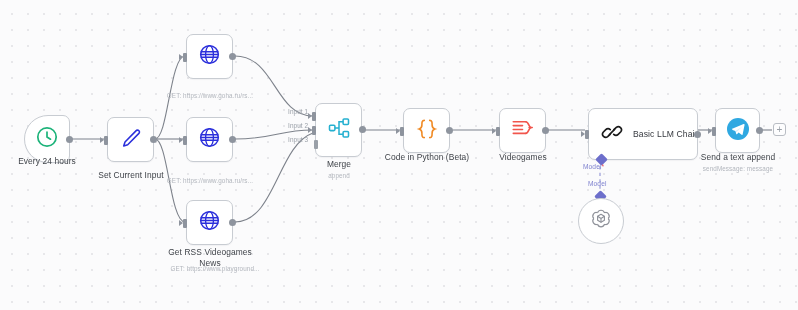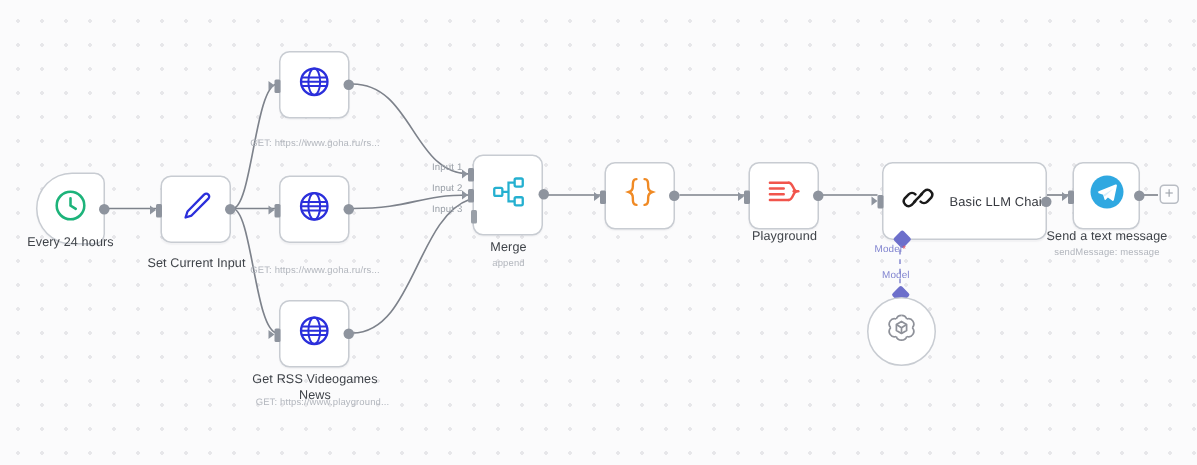--- a/index.html
+++ b/index.html
@@ -276,33 +276,34 @@
   <div class="node" style="left:403px; top:108px; width:47px; height:45px;">
     <span class="icon">
       <svg width="24" height="24" viewBox="0 0 24 24" fill="none">
         <path d="M9.3 3.4C6.7 3.4 6.9 6.2 6.9 8.1c0 2.1-.9 3.3-2.7 3.9 1.8.6 2.7 1.8 2.7 3.9 0 1.9-.2 4.7 2.4 4.7" stroke="#f08a24" stroke-width="1.6" stroke-linecap="round"></path>
         <path d="M14.7 3.4c2.6 0 2.4 2.8 2.4 4.7 0 2.1.9 3.3 2.7 3.9-1.8.6-2.7 1.8-2.7 3.9 0 1.9.2 4.7-2.4 4.7" stroke="#f08a24" stroke-width="1.6" stroke-linecap="round"></path>
       </svg>
     </span>
     <span class="port-in arrow" style="left:-4px; top:18px;"></span>
     <span class="port-out" style="right:-4px; top:18px;"></span>
   </div>
+  <div class="caption" style="left:380px; top:152px; width:94px;">Code in Python (Beta)</div>
 
   <div class="node" style="left:499px; top:108px; width:47px; height:45px;">
     <span class="icon">
       <svg width="25" height="25" viewBox="0 0 26 26" fill="none">
         <path d="M3.4 6.0h13.1M3.4 10.0h9.6M3.4 14.0h9.6M3.4 18.0h13.1" stroke="#f1554c" stroke-width="1.7" stroke-linecap="round"></path>
         <path d="M16.5 6.0c3.0 0 3.0 5.9 5.3 5.9M16.5 18.0c3.0 0 3.0-5.9 5.3-5.9" stroke="#f1554c" stroke-width="1.7" stroke-linecap="round"></path>
         <path d="M19.9 11.9h3.2" stroke="#f1554c" stroke-width="1.7" stroke-linecap="round"></path>
       </svg>
     </span>
     <span class="port-in arrow" style="left:-4px; top:18px;"></span>
     <span class="port-out" style="right:-4px; top:18px;"></span>
   </div>
-  <div class="caption" style="left:479px; top:152px; width:88px;">Playground</div>
+  <div class="caption" style="left:479px; top:152px; width:88px;">Videogames</div>
 
   <div class="node wide" style="left:588px; top:108px; width:110px; height:52px;">
     <span class="icon">
       <svg width="22" height="22" viewBox="0 0 24 24" fill="none">
         <path d="M9.9 14.5 7.3 17.1a3.5 3.5 0 0 1-4.9-4.9l2.8-2.8a3.5 3.5 0 0 1 4.9 0" stroke="#1a1a1a" stroke-width="1.8" stroke-linecap="round"></path>
         <path d="M14.1 9.5l2.6-2.6a3.5 3.5 0 0 1 4.9 4.9l-2.8 2.8a3.5 3.5 0 0 1-4.9 0" stroke="#1a1a1a" stroke-width="1.8" stroke-linecap="round"></path>
         <path d="M9.2 14.8 14.8 9.2" stroke="#1a1a1a" stroke-width="1.8" stroke-linecap="round"></path>
       </svg>
     </span>
     <span class="inline-label">Basic LLM Chain</span>
@@ -335,18 +336,18 @@
     <span class="icon">
       <svg width="24" height="24" viewBox="0 0 24 24">
         <circle cx="12" cy="12" r="11" fill="#2fa8e1"></circle>
         <path d="M5.6 11.9 17.6 7.0c.6-.2 1.1.2 1.0.8l-2.0 9.6c-.1.5-.6.7-1.0.4l-3.0-2.2-1.5 1.5c-.3.3-.7.2-.8-.2l-.9-3.0-2.9-1.0c-.5-.2-.5-.8.1-1z" fill="#ffffff"></path>
         <path d="M9.4 14.0l6.8-4.2-5.6 5.2z" fill="#d6eefb"></path>
       </svg>
     </span>
     <span class="port-in arrow" style="left:-4px; top:18px;"></span>
     <span class="port-out" style="right:-4px; top:18px;"></span>
   </div>
-  <div class="caption" style="left:692px; top:152px; width:92px;">Send a text message</div>
+  <div class="caption" style="left:692px; top:152px; width:92px;">Send a text append</div>
   <div class="subcaption" style="left:690px; top:164px; width:96px;">sendMessage: message</div>
 
   <div class="plus-stub" style="left:773px; top:123px;">+</div>
 
 </div>
 
 </body></html>

